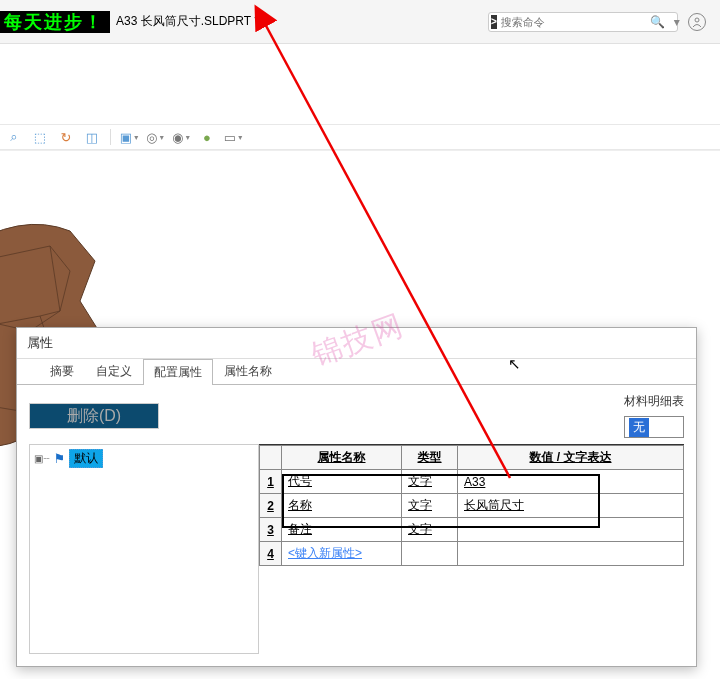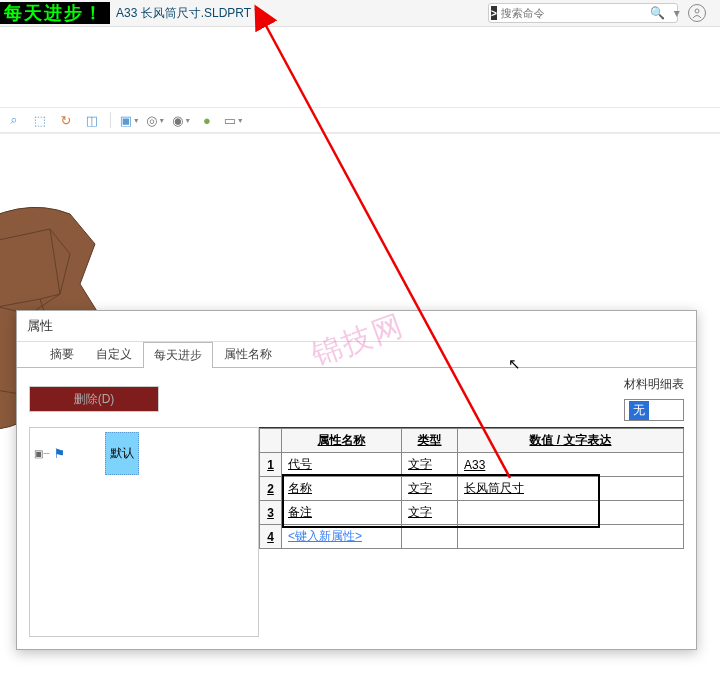--- a/index.html
+++ b/index.html
@@ -5,36 +5,36 @@
 * { box-sizing: border-box; margin: 0; padding: 0; }
 body {
   width: 720px; height: 679px;
   font-family: "Microsoft YaHei", Arial, sans-serif;
   font-size: 12px;
   background: #fff;
   overflow: hidden;
   position: relative;
 }
 .titlebar {
-  height: 27px; width: 100%;
+  height: 44px; width: 100%;
   background: #f5f5f5;
   display: flex; align-items: center;
   border-bottom: 1px solid #e0e0e0;
 }
 .banner {
   height: 22px; line-height: 22px;
   background: #000;
   color: #00ff00;
   font-size: 18px; font-weight: bold;
   padding: 0 6px; margin-left: -2px;
   letter-spacing: 2px;
   font-family: SimSun, serif;
 }
 .title-fname {
-  margin-left: 6px; color: #0c4a6e; font-size: 12px;
+  margin-left: 6px; color: #000000; font-size: 12px;
 }
 .search-wrap {
   margin-left: auto; display: flex; align-items: center; gap: 10px; padding-right: 14px;
 }
 .search-box {
   display: flex; align-items: center;
   background: #fff; border: 1px solid #ccc;
   height: 20px; width: 190px; border-radius: 3px;
 }
 .search-ico {
@@ -98,22 +98,22 @@
   color: #444; cursor: pointer;
 }
 .p-tab.active {
   border-color: #bbb; background: #fff;
   position: relative; top: 1px;
 }
 .props-body { padding: 8px 12px 12px; }
 .props-row1 { display: flex; align-items: center; margin-bottom: 6px; }
 .btn-delete {
   width: 130px; height: 26px; line-height: 24px; text-align: center;
-  border: 1px solid #ccc; background: #7f1d1d; color: #aaa;
-  font-size: 12px;
+  border: 1px solid #ccc; background: #0c4a6e; color: #aaa;
+  font-size: 16px;
 }
 .bom-wrap {
   margin-left: auto; display: flex; flex-direction: column; align-items: center;
 }
 .bom-label { color: #333; margin-bottom: 6px; font-size: 12px; }
 .bom-select {
   border: 1px solid #888; background: #fff; height: 22px; min-width: 60px;
   display: flex; align-items: center; padding: 0 4px;
 }
 .bom-select span {
@@ -123,21 +123,21 @@
 .tree {
   width: 230px; height: 210px; border: 1px solid #ccc;
   background: #fff; padding: 4px;
 }
 .tree-node {
   display: flex; align-items: center; gap: 4px; font-size: 12px;
 }
 .tree-handle { color: #666; font-size: 10px; }
 .tree-ico { color: #1b6fc9; font-size: 13px; }
 .tree-lbl {
-  background: #7dd3fc; border: 1px dotted #5a9bd5; padding: 12px 4px; margin-left: 36px;
+  background: #0ea5e9; border: 1px dotted #5a9bd5; padding: 0 4px;
 }
 .grid {
   flex: 1; border-top: 1px solid #333;
 }
 .grid table { border-collapse: collapse; width: 100%; }
 .grid th, .grid td {
   border: 1px solid #888; font-size: 12px; padding: 3px 6px; text-align: left;
   height: 24px; background: #fff; text-decoration: underline;
 }
 .grid th {
@@ -213,21 +213,21 @@
     <path d="M20 50 L90 35 L110 60 L100 100 L70 120 L25 110 Z" fill="none" stroke="#5a3a26" stroke-width="0.8"></path>
     <path d="M0 120 L80 105 L95 150 L60 200 L0 190" fill="none" stroke="#5a3a26" stroke-width="0.8"></path>
     <path d="M90 35 L100 100 L80 105" fill="none" stroke="#5a3a26" stroke-width="0.8"></path>
   </svg>
 
   <div class="props-window">
     <div class="props-title">属性</div>
     <div class="props-tabs">
       <div class="p-tab">摘要</div>
       <div class="p-tab">自定义</div>
-      <div class="p-tab active">每天进步</div>
+      <div class="p-tab active">配置属性</div>
       <div class="p-tab">属性名称</div>
     </div>
     <div class="props-body">
       <div class="props-row1">
         <div class="btn-delete">删除(D)</div>
         <div class="bom-wrap">
           <div class="bom-label">材料明细表</div>
           <div class="bom-select">
             <span>无</span>
           </div>

